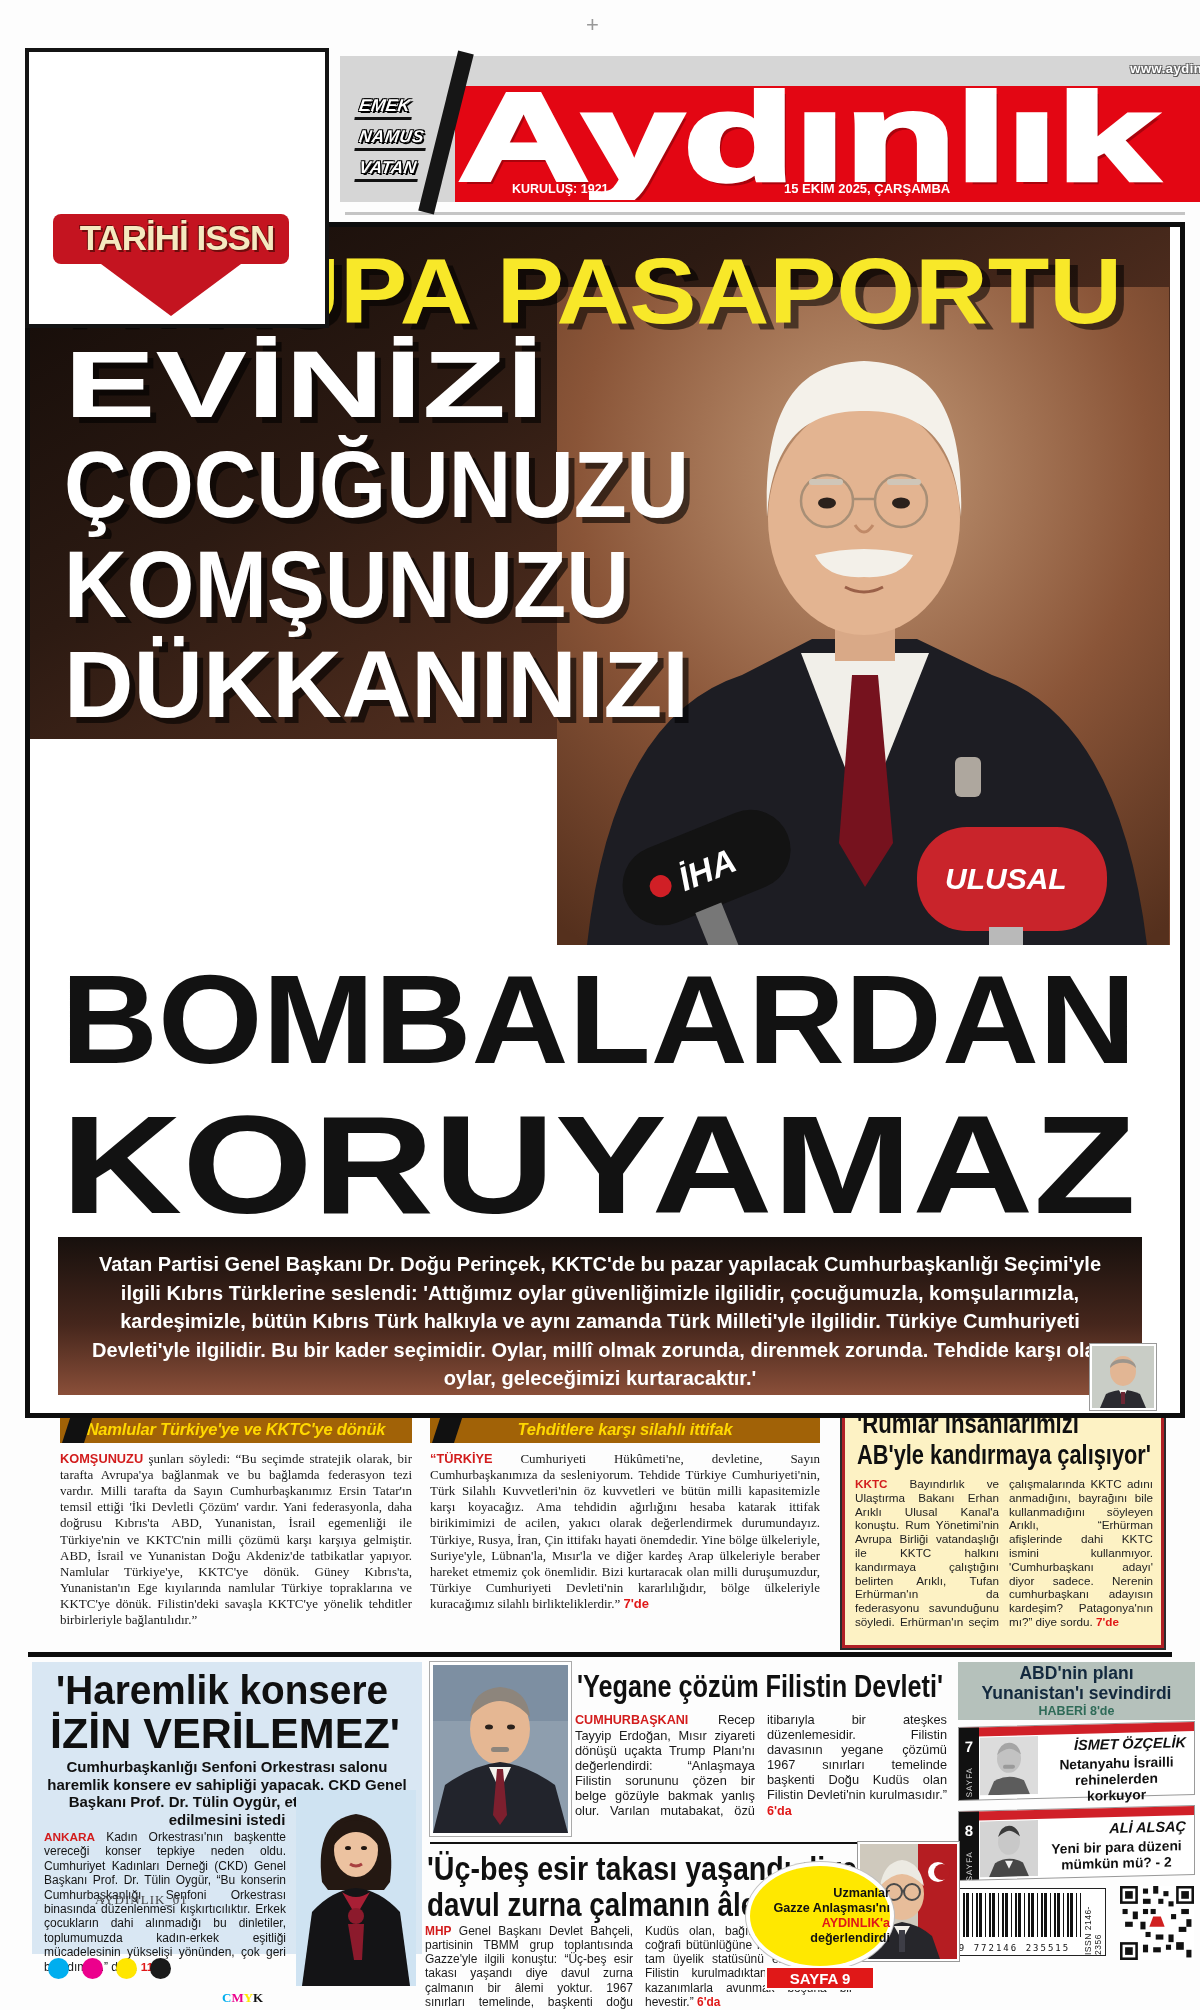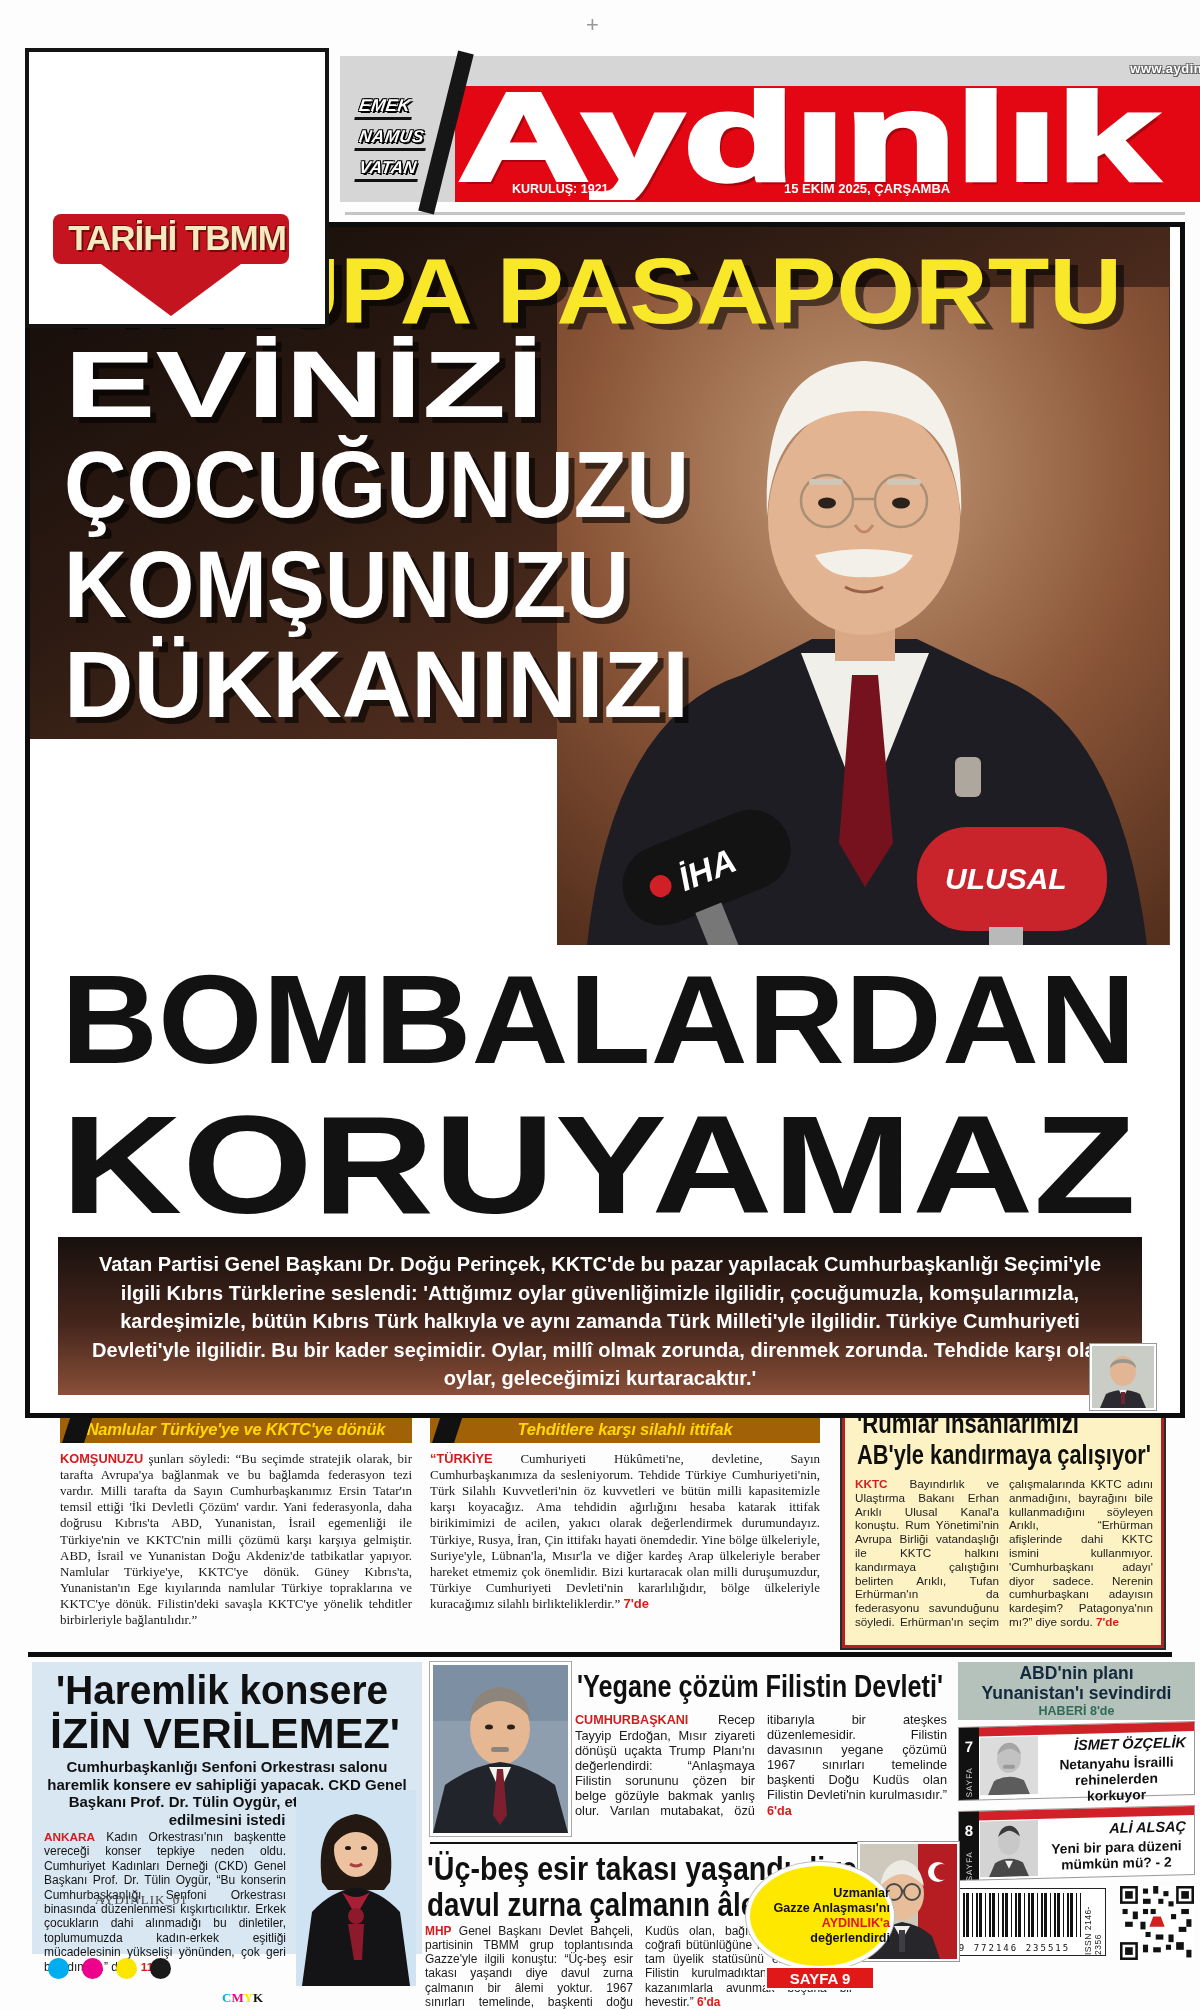--- a/index.html
+++ b/index.html
@@ -133,21 +133,21 @@
 </style>
 </head>
 <body>
 
 <div class="page">
 
   <div class="abs regmark">+</div>
 
   <div class="abs warnbox">
     <div class="ribbon"></div>
-    <div class="warnbig">TARİHİ TBMM</div>
+    <div class="warnbig">TARİHİ ISSN</div>
   </div>
 
   <div class="abs masthead">
     <div class="mh-red"></div>
     <div class="mh-diag"></div>
     <div class="mh-site">www.aydinlik.com.tr</div>
     <div class="mh-slogans">
       <span class="mh-slogan">EMEK</span>
       <span class="mh-slogan">NAMUS</span>
       <span class="mh-slogan">VATAN</span>

